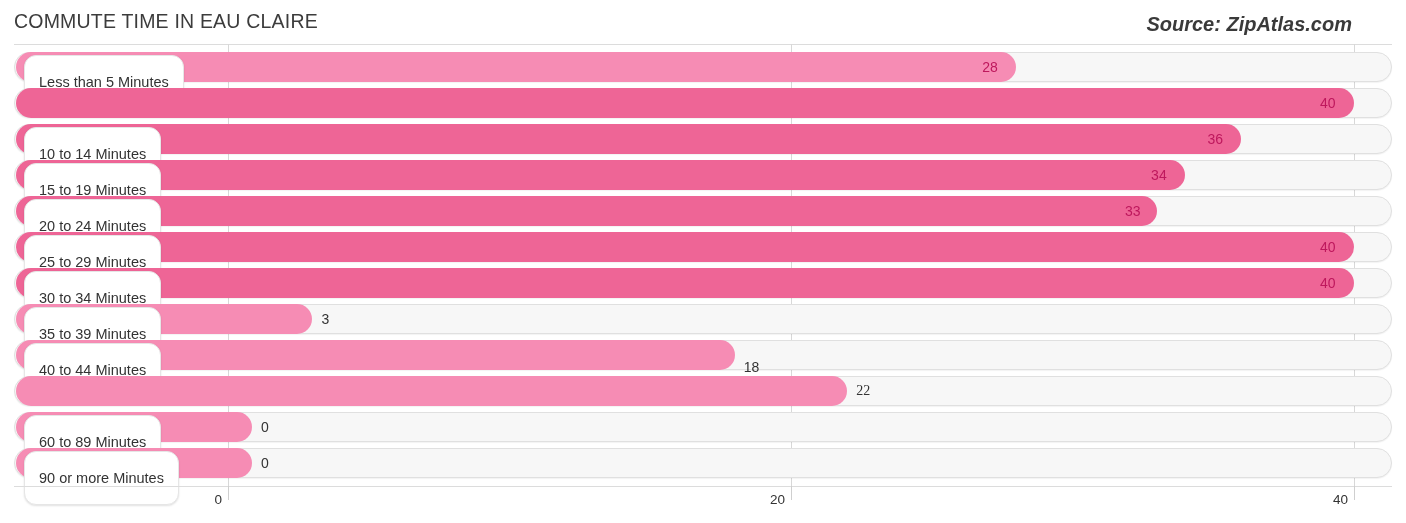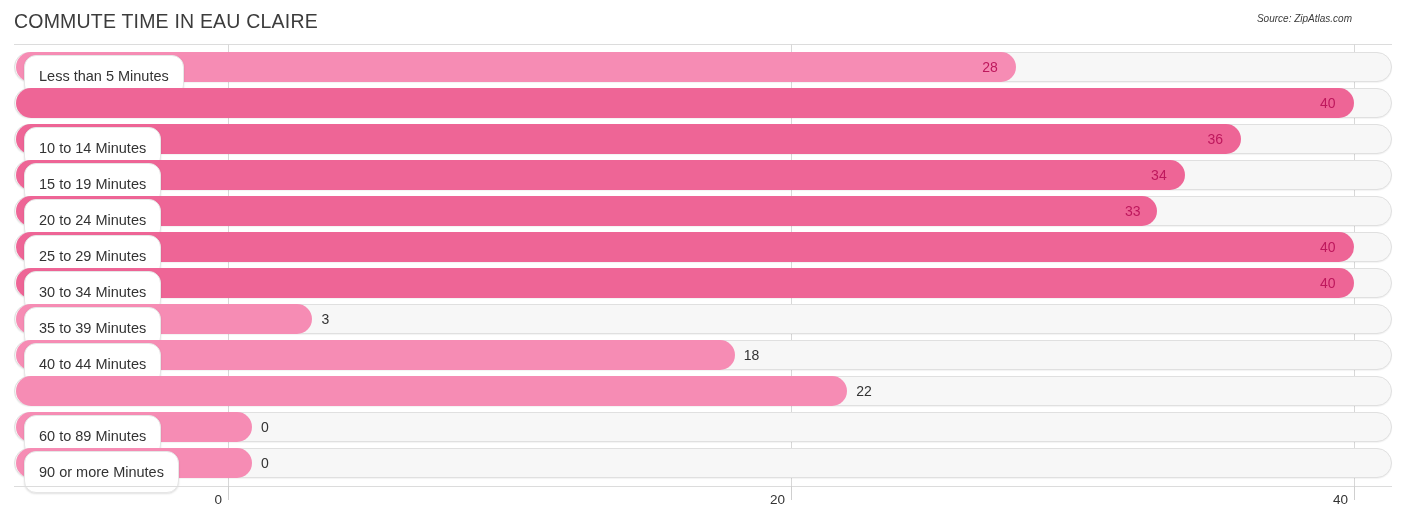--- a/index.html
+++ b/index.html
@@ -29,23 +29,23 @@
     font-size: 19.5px;
     letter-spacing: 0.2px;
     color: #3c3c3c;
     font-weight: 400;
     white-space: nowrap;
   }
   .source-note {
     position: absolute;
     right: 12px;
     top: 13px;
-    font-size: 10px;
+    font-size: 20px;
     font-style: italic;
-    font-weight: normal;
+    font-weight: bold;
     color: #3a3a3a;
     white-space: nowrap;
   }
 
   
   .plot {
     position: absolute;
     left: 0;
     top: 44px;
     width: 1406px;
@@ -134,21 +134,21 @@
     white-space: nowrap;
   }
 
   
   .cat-pill {
     position: absolute;
     left: 10px;
     top: 3px;
     height: 24px;
     line-height: 24px;
-    padding: 8px 14px;
+    padding: 14px 14px;
     background: #ffffff;
     border: 1px solid #e6e6e6;
     border-radius: 12px;
     font-size: 14.5px;
     color: #333333;
     white-space: nowrap;
     box-shadow: 0 1px 2px rgba(0,0,0,0.12);
   }
 
   
@@ -243,26 +243,26 @@
       <div class="row" style="top: 260px;">
         <div class="track"></div>
         <div class="bar" style="left: 2px; width: 296.45px; background: rgb(246, 140, 180);"></div>
         <div class="cat-pill">35 to 39 Minutes</div>
         <div class="val-out" style="left: 307.45px;">3</div>
       </div>
       <div class="row" style="top: 296px;">
         <div class="track"></div>
         <div class="bar" style="left: 2px; width: 718.7px; background: rgb(246, 140, 180);"></div>
         <div class="cat-pill">40 to 44 Minutes</div>
-        <div class="val-out" style="left: 729.7px;">18</div>
+        <div class="val-out" style="left: 729.7px; margin-top: 12px;">18</div>
       </div>
       <div class="row" style="top: 332px;">
         <div class="track"></div>
         <div class="bar" style="left: 2px; width: 831.3px; background: rgb(246, 140, 180);"></div>
-        <div class="val-out" style="left: 842.3px;">22</div>
+        <div class="val-out" style="left: 842.3px; font-family: Liberation Serif, serif;">22</div>
       </div>
       <div class="row" style="top: 368px;">
         <div class="track"></div>
         <div class="bar" style="left: 2px; width: 236px; background: rgb(246, 140, 180);"></div>
         <div class="cat-pill">60 to 89 Minutes</div>
         <div class="val-out" style="left: 247px;">0</div>
       </div>
       <div class="row" style="top: 404px;">
         <div class="track"></div>
         <div class="bar" style="left: 2px; width: 236px; background: rgb(246, 140, 180);"></div>

